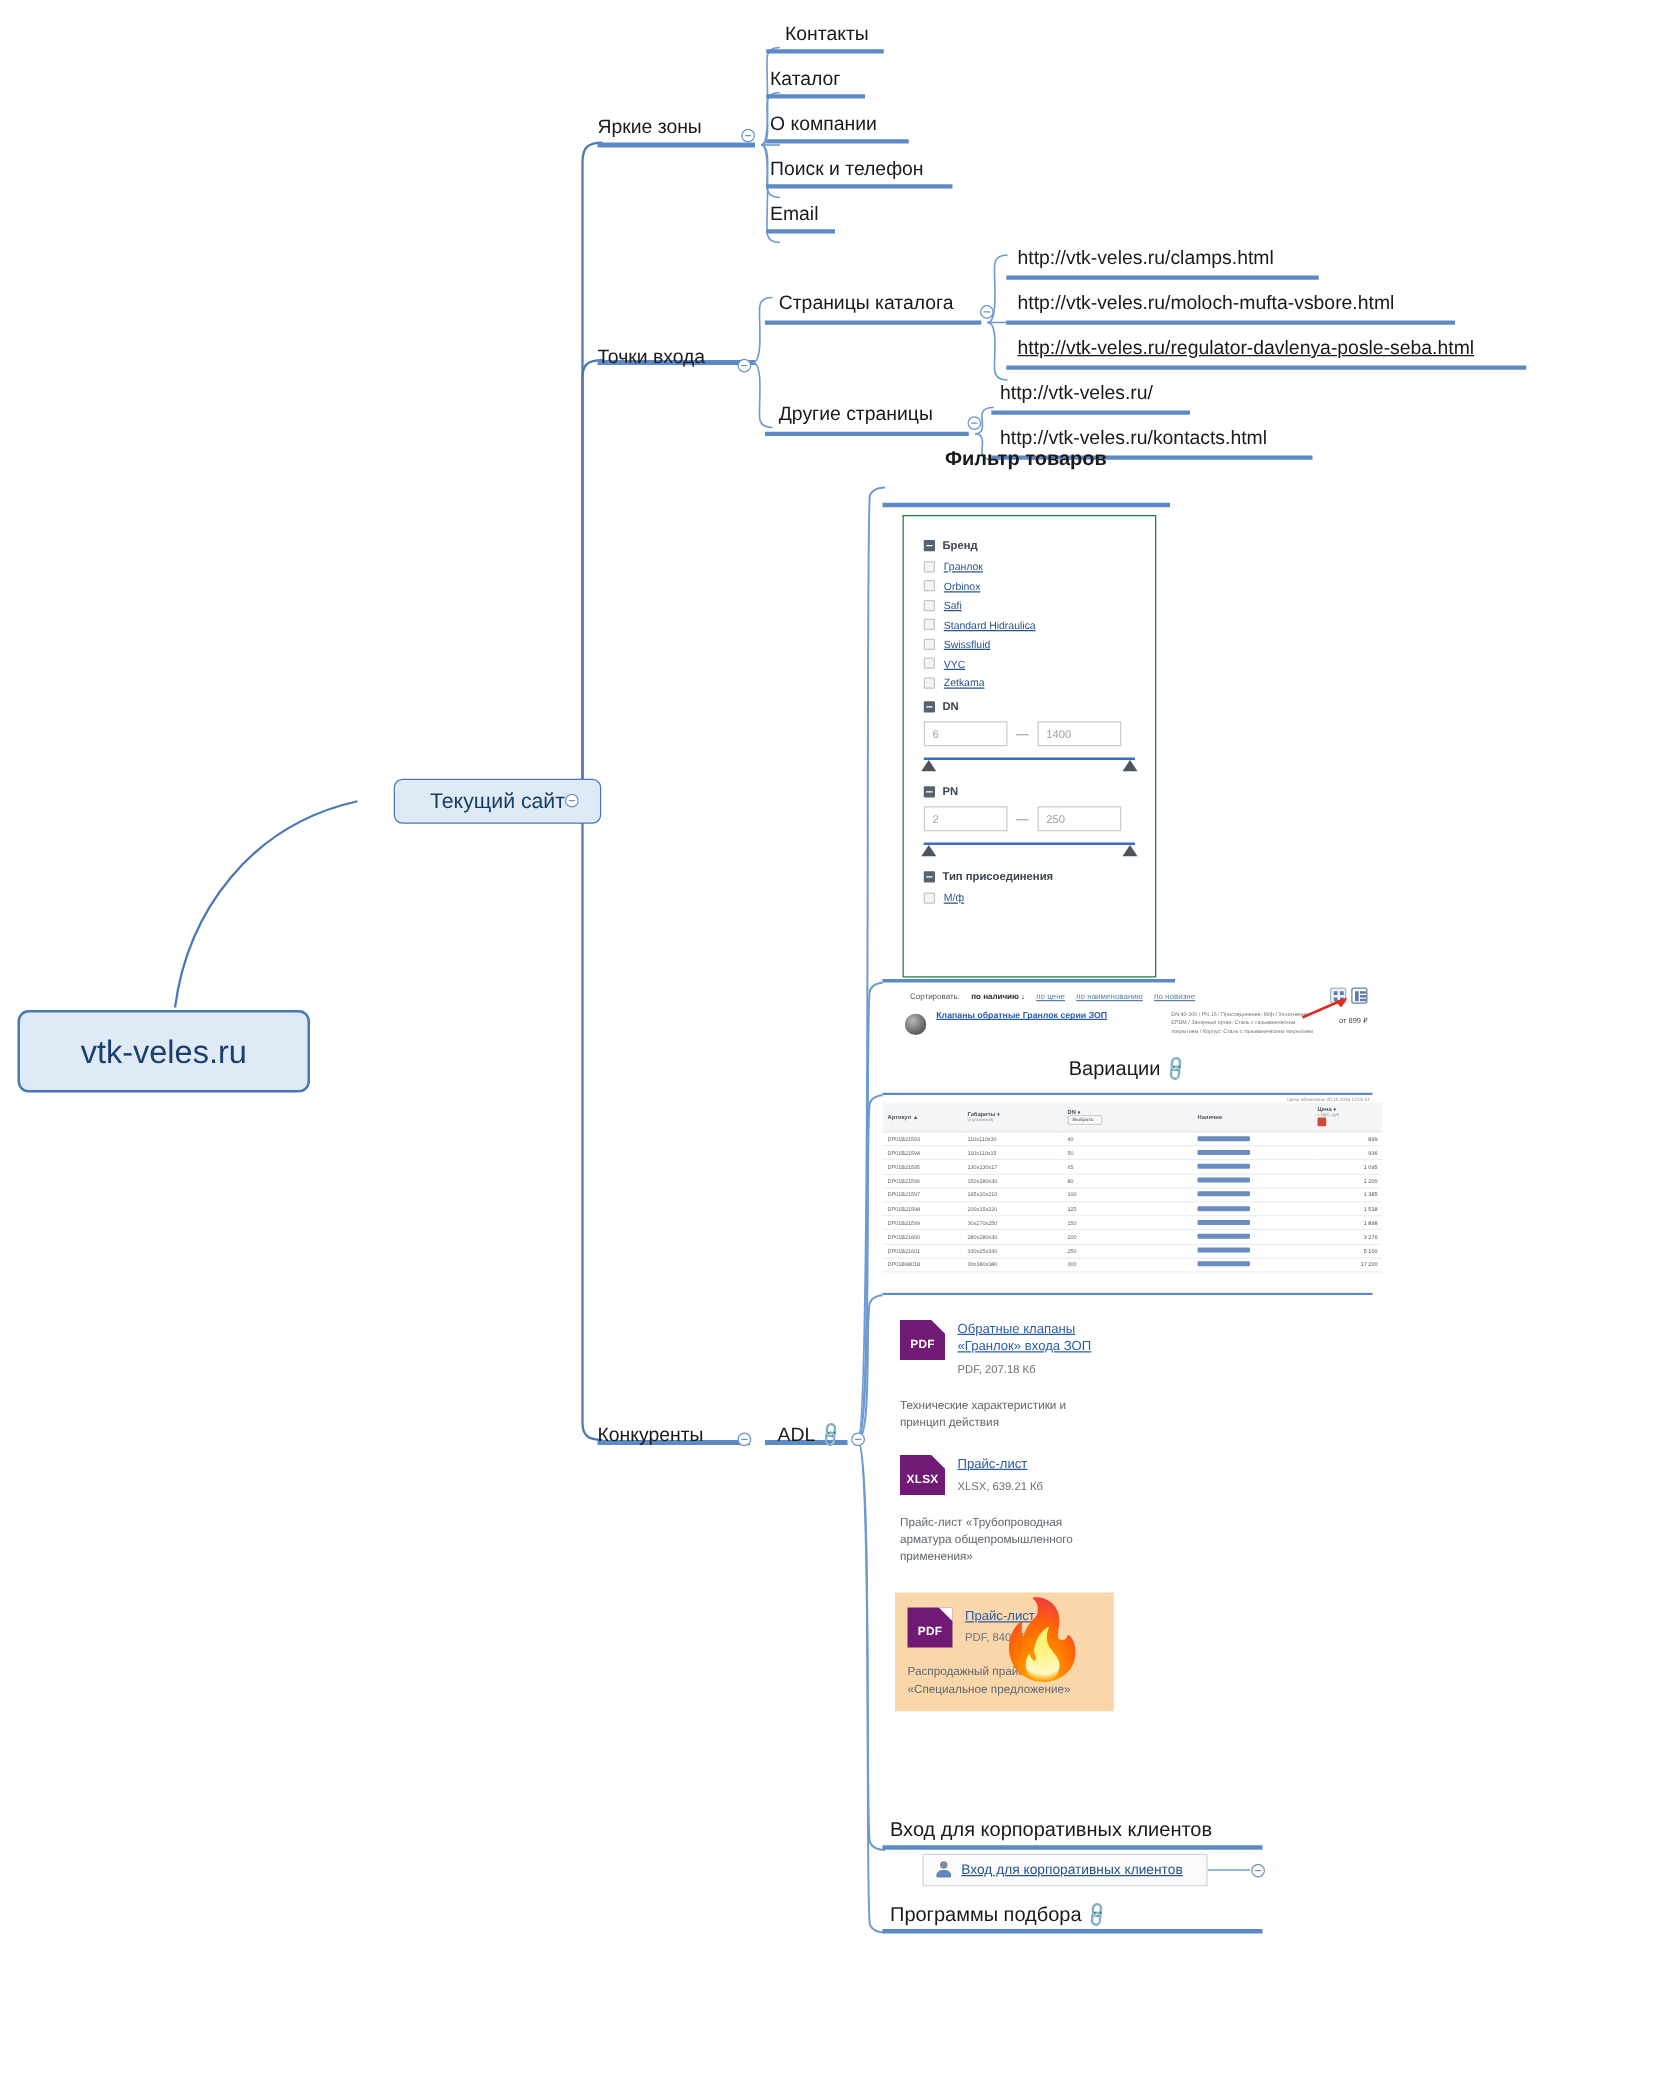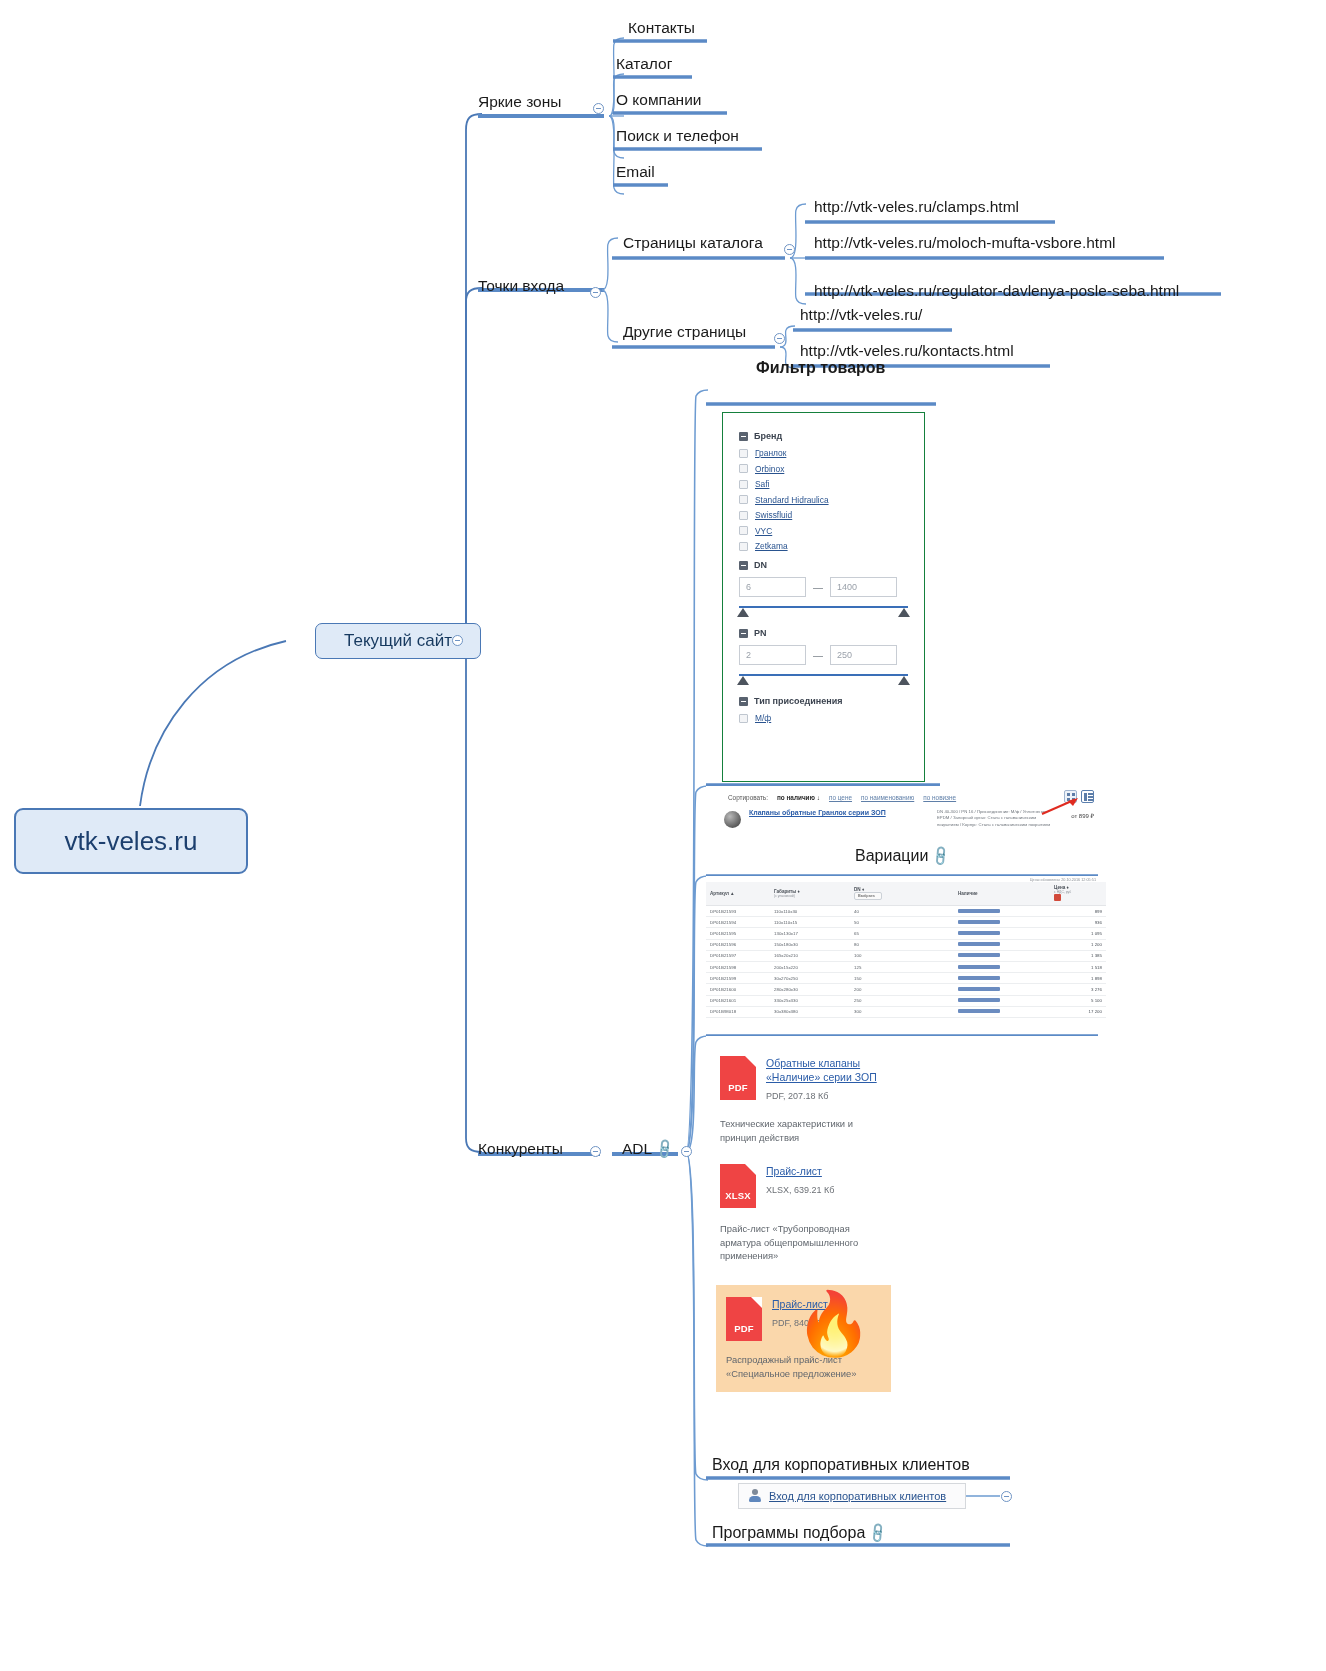--- a/index.html
+++ b/index.html
@@ -218,22 +218,22 @@
 
   
   .img-prices {
     position: absolute;
     left: 706px; top: 1036px;
     width: 400px; height: 416px;
     background: #fff; overflow: hidden;
   }
   .pl-item { display: flex; gap: 10px; padding: 20px 0 0 14px; }
   .fileicon {
-    width: 36px; height: 44px; flex: none;
-    background: #ef4444; position: relative;
+    width: 36px; height: 32px; flex: none;
+    background: #701a75; position: relative;
     display: flex; align-items: flex-end; justify-content: center;
     padding-bottom: 7px;
     color: #fff; font-weight: bold; font-size: 9.5px; letter-spacing: .2px;
   }
   .fileicon::after {
     content: ""; position: absolute; right: 0; top: 0;
     border-left: 11px solid transparent; border-top: 11px solid #fff;
   }
   .fl-link { color: #2a5ca8; text-decoration: underline; font-size: 10.5px; line-height: 1.38; max-width: 120px; display:block;}
   .fl-meta { color: #6c7076; font-size: 9px; margin-top: 2px; }
@@ -377,21 +377,21 @@
   <div class="topic" style="left:616px; top:164px;">Email</div>
 
   <div class="topic" style="left:478px; top:278px;">Точки входа</div>
   <div class="handle" style="left:590px; top:287px;"></div>
 
   <div class="topic" style="left:623px; top:235px;">Страницы каталога</div>
   <div class="handle" style="left:784px; top:244px;"></div>
 
   <div class="topic" style="left:814px; top:199px;">http://vtk-veles.ru/clamps.html</div>
   <div class="topic" style="left:814px; top:235px;">http://vtk-veles.ru/moloch-mufta-vsbore.html</div>
-  <div class="topic" style="left:814px; top:283px;">http://vtk-veles.ru/regulator-davlenya-posle-seba.html</div>
+  <div class="topic" style="left:814px; top:271px;text-decoration:underline;">http://vtk-veles.ru/regulator-davlenya-posle-seba.html</div>
 
   <div class="topic" style="left:623px; top:324px;">Другие страницы</div>
   <div class="handle" style="left:774px; top:333px;"></div>
 
   <div class="topic" style="left:800px; top:307px;">http://vtk-veles.ru/</div>
   <div class="topic" style="left:800px; top:343px;">http://vtk-veles.ru/kontacts.html</div>
 
   <div class="topic" style="left:478px; top:1141px;">Конкуренты</div>
   <div class="handle" style="left:590px; top:1146px;"></div>
 
@@ -602,21 +602,21 @@
         </tbody>
     </table>
   </div>
 
   <div class="topic big" style="left:750px; top:1040px;">Прайс-листы</div>
   <div class="img-prices">
     <div>
       <div class="pl-item">
         <span class="fileicon">PDF</span>
         <span>
-          <a class="fl-link">Обратные клапаны «Наличие» серии ЗОП</a>
+          <a class="fl-link">Обратные клапаны «Гранлок» входа ЗОП</a>
           <span class="fl-meta">PDF, 207.18 Кб</span>
         </span>
       </div>
       <div class="pl-desc">Технические характеристики и принцип действия</div>
     </div>
 
     <div>
       <div class="pl-item">
         <span class="fileicon">XLSX</span>
         <span>

